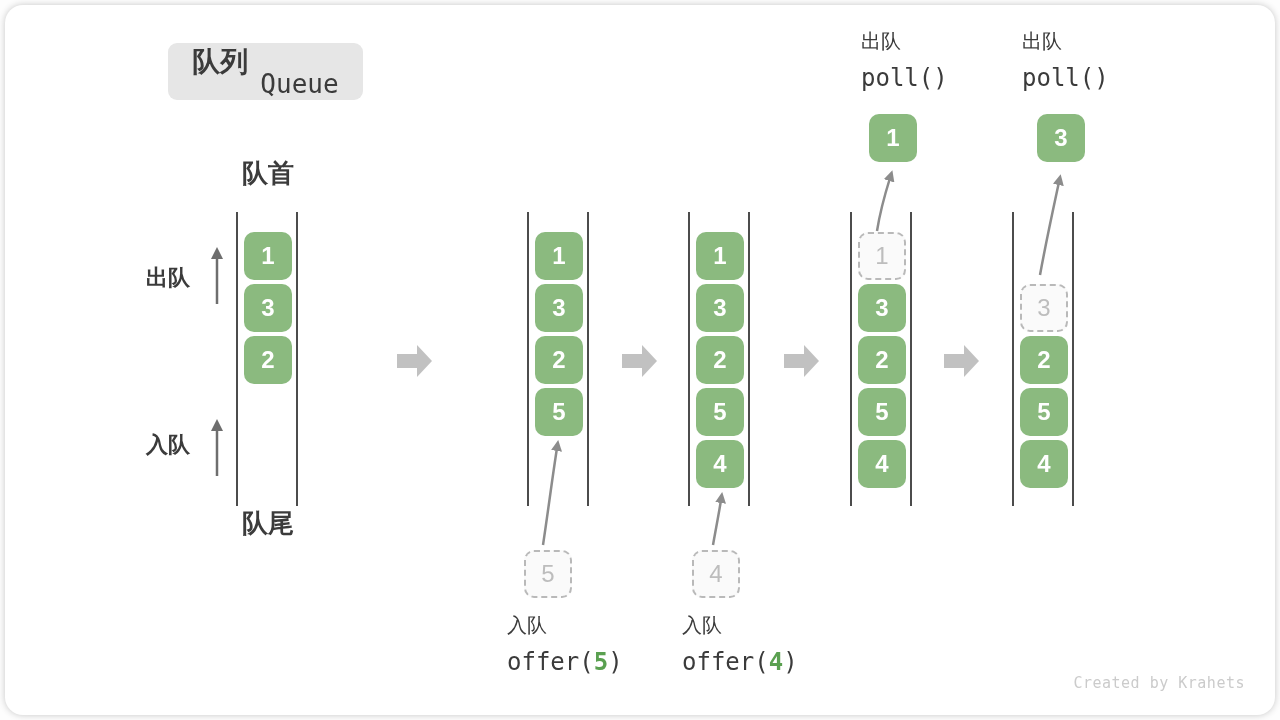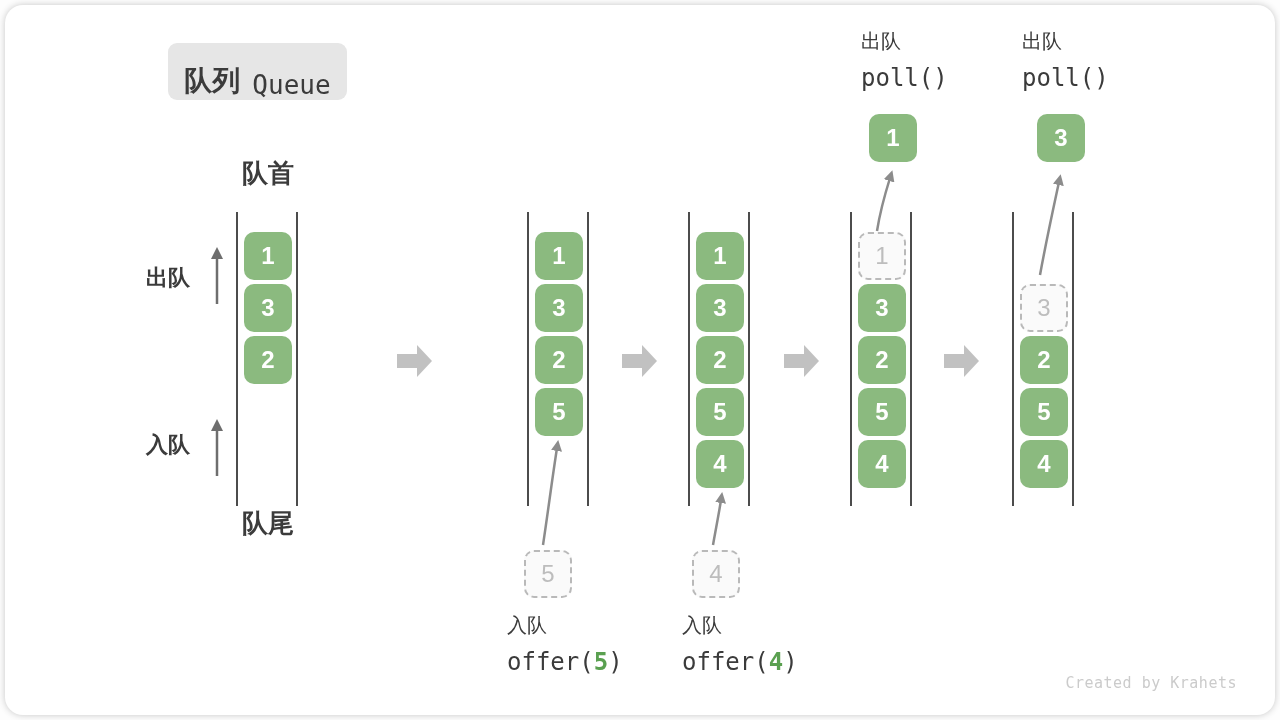--- a/index.html
+++ b/index.html
@@ -1,40 +1,40 @@
 <!DOCTYPE html>
 <html style="--box-green: #8bba7f; --arg-green: #5aa050; --ghost-border: #b9b9b9; --ghost-text: #bdbdbd; --line-dark: #4c4c4c; --step-arrow: #c1c1c1; --thin-arrow: #8c8c8c; --left-arrow: #6e6e6e; --text-dark: #3b3b3b; --title-bg: #e6e6e6; --watermark-color: #cbcbcb;"><head>
 <meta charset="utf-8">
 <style>
   html,body{margin:0;padding:0;background:#fdfdfd;}
   .page{position:relative;width:1280px;height:720px;font-family:"Liberation Sans","DejaVu Sans",sans-serif;color:var(--text-dark);overflow:hidden;}
   .card{position:absolute;left:5px;top:5px;right:5px;bottom:5px;background:#ffffff;border-radius:18px;box-shadow:0 0 7px rgba(0,0,0,0.22);}
 
-  .title-box{position:absolute;left:168px;top:43px;width:179px;height:57px;background:var(--title-bg);border-radius:9px;display:flex;align-items:flex-end;justify-content:center;gap:12px;}
+  .title-box{position:absolute;left:168px;top:43px;width:195px;height:57px;background:var(--title-bg);border-radius:9px;display:flex;align-items:flex-start;justify-content:center;gap:12px;}
   .title-zh{font-size:28px;font-weight:700;color:var(--text-dark);}
   .title-en{font-family:"DejaVu Sans Mono","Liberation Mono",monospace;font-size:26px;color:var(--text-dark);margin-top:26px;}
 
   .end-label{position:absolute;width:64px;text-align:center;font-size:26px;font-weight:700;color:var(--text-dark);}
   .side-label{position:absolute;font-size:22px;font-weight:700;color:var(--text-dark);}
 
   .qcol{position:absolute;top:212px;width:62px;height:294px;border-left:2px solid var(--line-dark);border-right:2px solid var(--line-dark);box-sizing:border-box;}
 
   .qbox{position:absolute;width:48px;height:48px;border-radius:10px;background:var(--box-green);color:#ffffff;font-size:24px;font-weight:700;display:flex;align-items:center;justify-content:center;}
   .ghost{position:absolute;width:48px;height:48px;border-radius:10px;border:2px dashed var(--ghost-border);background:#fafafa;color:var(--ghost-text);font-size:24px;font-weight:400;display:flex;align-items:center;justify-content:center;box-sizing:border-box;}
 
   .step-arrow{position:absolute;}
 
   .op{position:absolute;}
   .op-action{font-size:20px;color:var(--text-dark);margin-bottom:9px;}
   .op-code{font-family:"DejaVu Sans Mono","Liberation Mono",monospace;font-size:24px;color:var(--text-dark);}
   .op-code .arg{color:var(--arg-green);font-weight:700;}
 
   .overlay{position:absolute;left:0;top:0;pointer-events:none;}
 
-  .watermark{position:absolute;top:674px;right:43px;font-family:"DejaVu Sans Mono","Liberation Mono",monospace;font-size:15px;letter-spacing:0.5px;color:var(--watermark-color);}
+  .watermark{position:absolute;top:674px;right:35px;font-family:"DejaVu Sans Mono","Liberation Mono",monospace;font-size:15px;letter-spacing:0.5px;color:var(--watermark-color);}
 </style>
 </head>
 <body>
 
 <div class="page">
   <div class="card"></div>
 
   <div class="title-box">
     <span class="title-zh">队列</span>
     <span class="title-en">Queue</span>

